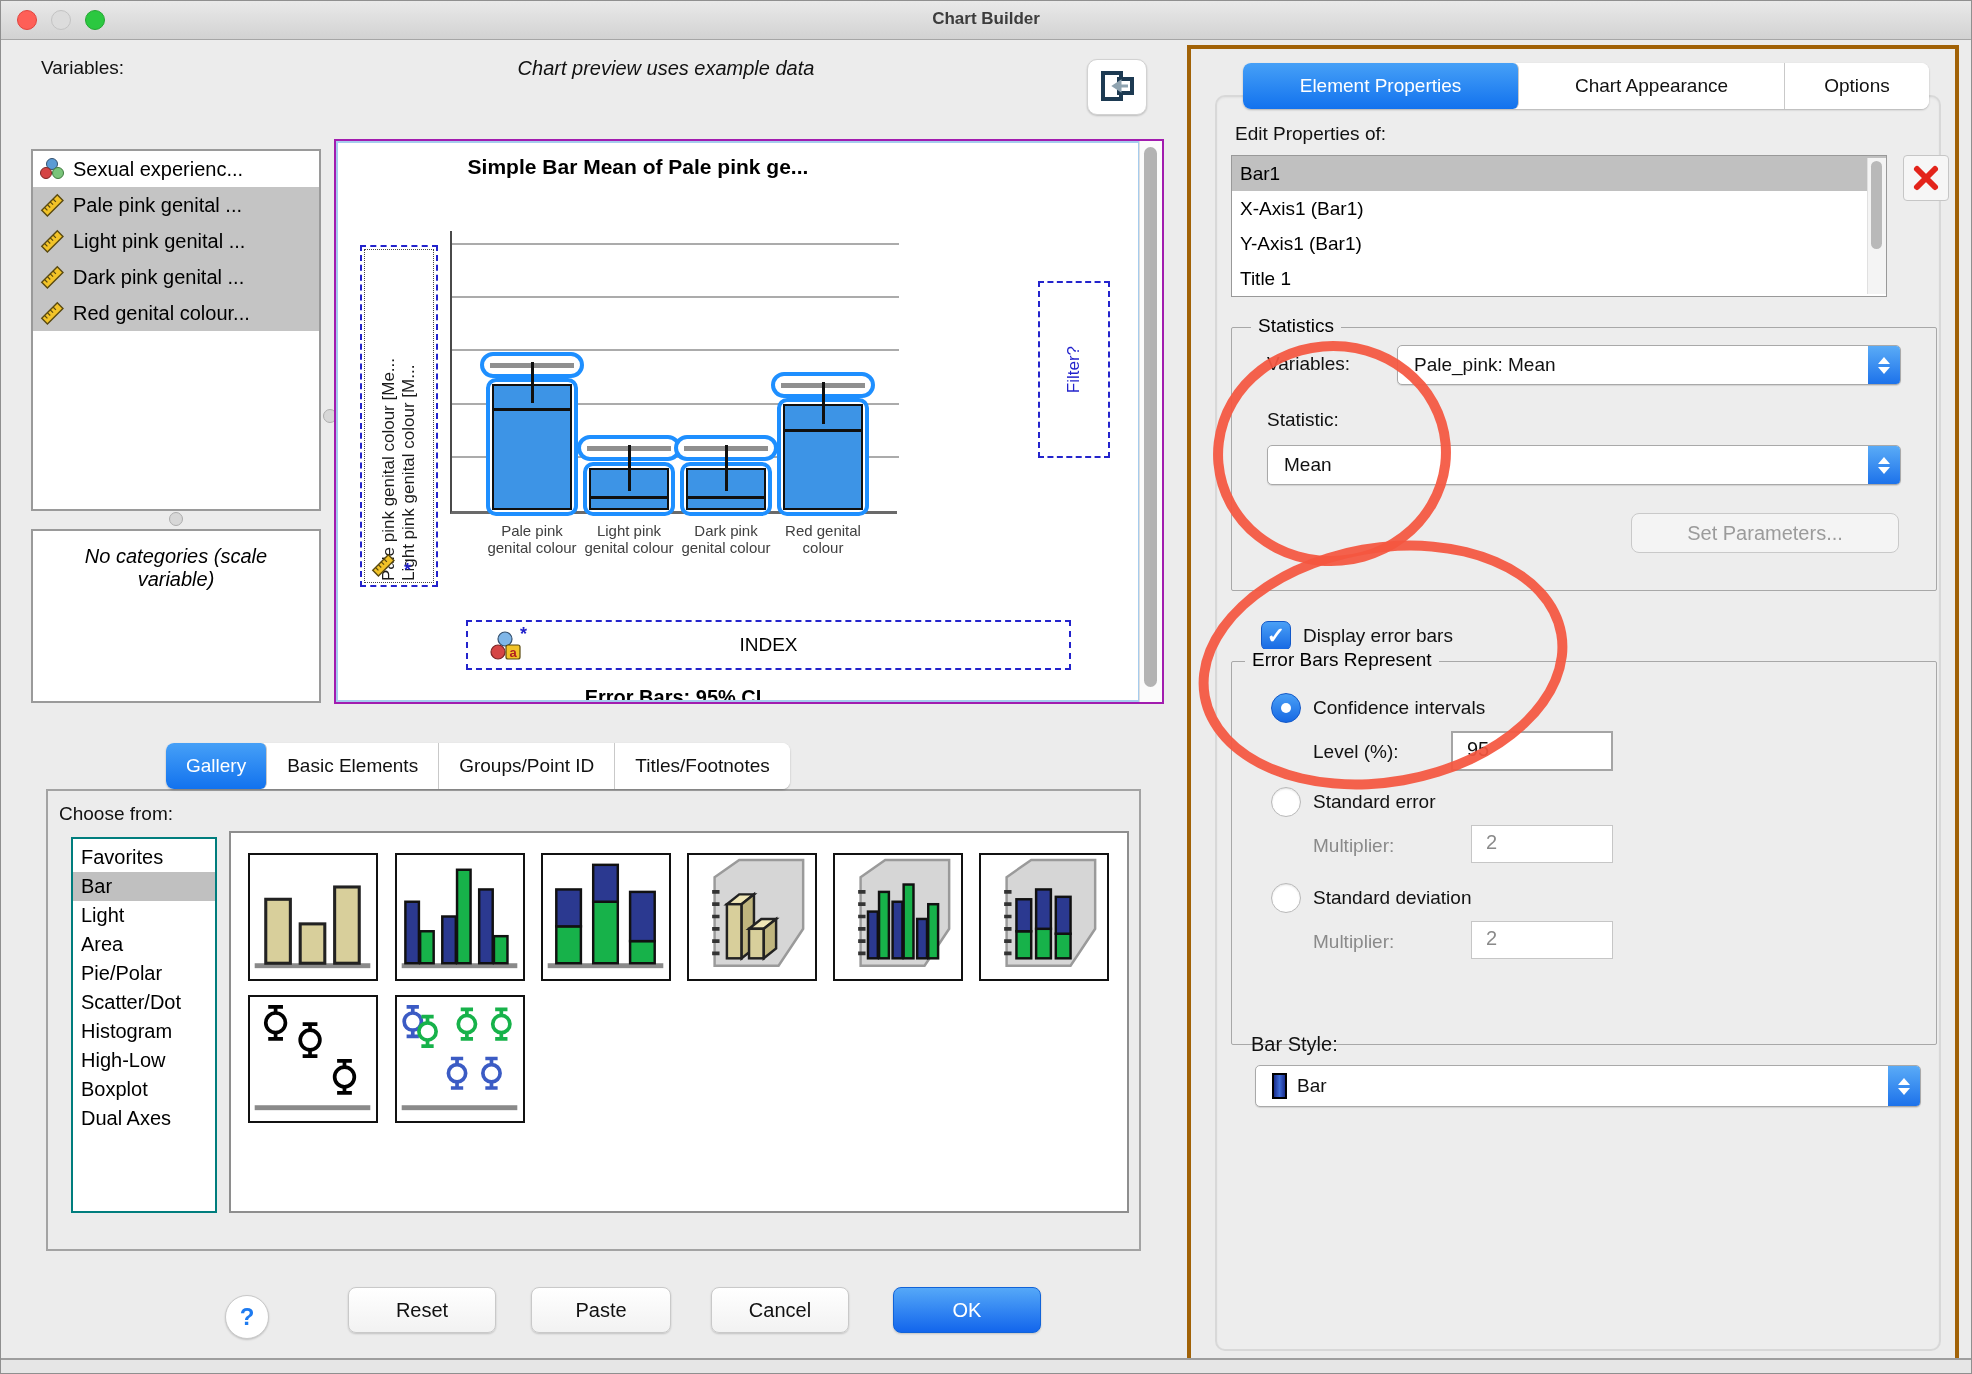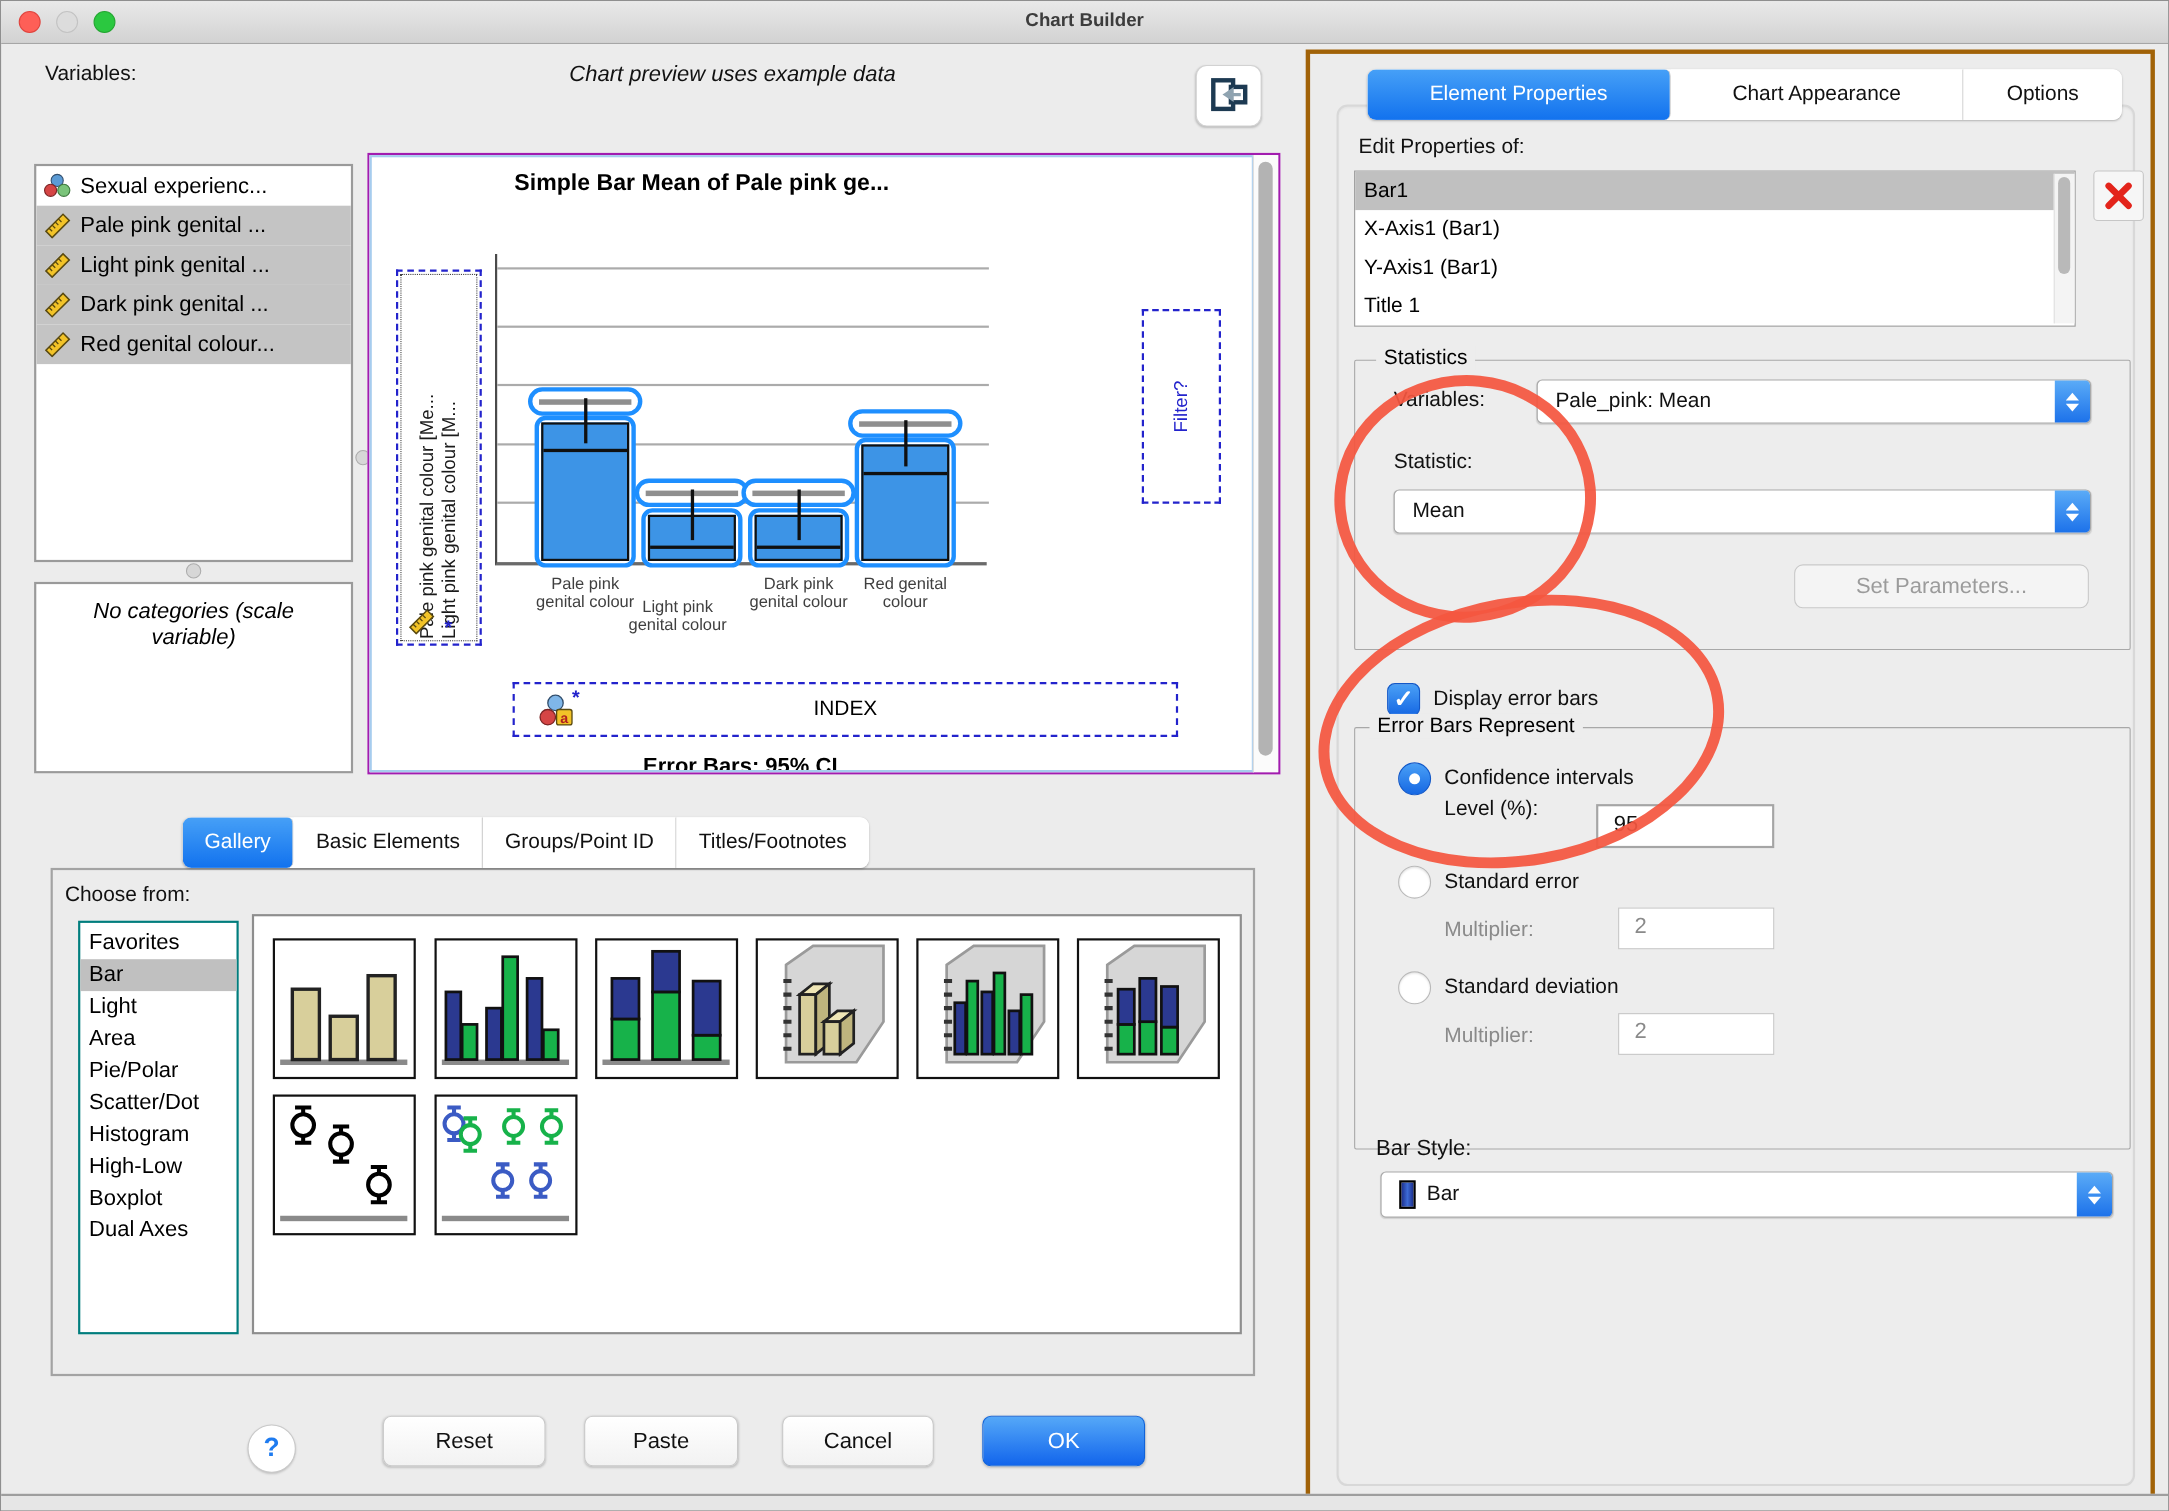--- a/index.html
+++ b/index.html
@@ -193,21 +193,21 @@
           </div>
           <div class="stem" style="left: 79px; top: 131px; height: 41.44px;"></div>
           <div class="x-label" style="left: 34px;">Pale pink genital colour</div>
           <div class="sel-cap" style="left: 125px; top: 204.44px; width: 104px; border-color: rgb(30, 143, 255);"></div>
           <div class="sel-bar" style="left: 131px; top: 231px; width: 92px; height: 54px; border-color: rgb(30, 143, 255);">
             <div class="bar-fill" style="background: rgb(61, 148, 230);">
               <div class="low-cap" style="top: 25.52px;"></div>
             </div>
           </div>
           <div class="stem" style="left: 176px; top: 214.44px; height: 45.08px;"></div>
-          <div class="x-label" style="left: 118px; margin-top: 21px;">Light pink genital colour</div>
+          <div class="x-label" style="left: 131px;">Light pink genital colour</div>
           <div class="sel-cap" style="left: 222px; top: 204.44px; width: 104px; border-color: rgb(30, 143, 255);"></div>
           <div class="sel-bar" style="left: 228px; top: 231px; width: 92px; height: 54px; border-color: rgb(30, 143, 255);">
             <div class="bar-fill" style="background: rgb(61, 148, 230);">
               <div class="low-cap" style="top: 25.52px;"></div>
             </div>
           </div>
           <div class="stem" style="left: 273px; top: 214.44px; height: 45.08px;"></div>
           <div class="x-label" style="left: 228px;">Dark pink genital colour</div>
           <div class="sel-cap" style="left: 319px; top: 141.44px; width: 104px; border-color: rgb(30, 143, 255);"></div>
           <div class="sel-bar" style="left: 325px; top: 166.6px; width: 92px; height: 118.4px; border-color: rgb(30, 143, 255);">
@@ -430,21 +430,21 @@
     <div class="btn" style="left:440px;top:464px;width:268px;height:40px;color:#9B9B9B;box-shadow:none;background:#F4F4F4;">Set Parameters...</div>
 
     <span class="checkbox" style="left:70px;top:572px;">✓</span>
     <div class="lbl" style="left:112px;top:576px;">Display error bars</div>
 
     <div class="groupbox" style="left:40px;top:612px;width:706px;height:384px;"></div>
     <div class="group-label" style="left:54px;top:600px;">Error Bars Represent</div>
 
     <span class="radio on" style="left:80px;top:644px;"></span>
     <div class="lbl" style="left:122px;top:648px;">Confidence intervals</div>
-    <div class="lbl" style="left:122px;top:676px;">Level (%):</div>
+    <div class="lbl" style="left:122px;top:692px;">Level (%):</div>
     <div class="field" style="left:260px;top:682px;width:162px;height:40px;">95</div>
 
     <span class="radio off" style="left:80px;top:738px;"></span>
     <div class="lbl" style="left:122px;top:742px;">Standard error</div>
     <div class="lbl dim" style="left:122px;top:786px;">Multiplier:</div>
     <div class="field dis" style="left:280px;top:776px;width:142px;height:38px;">2</div>
 
     <span class="radio off" style="left:80px;top:834px;"></span>
     <div class="lbl" style="left:122px;top:838px;">Standard deviation</div>
     <div class="lbl dim" style="left:122px;top:882px;">Multiplier:</div>

